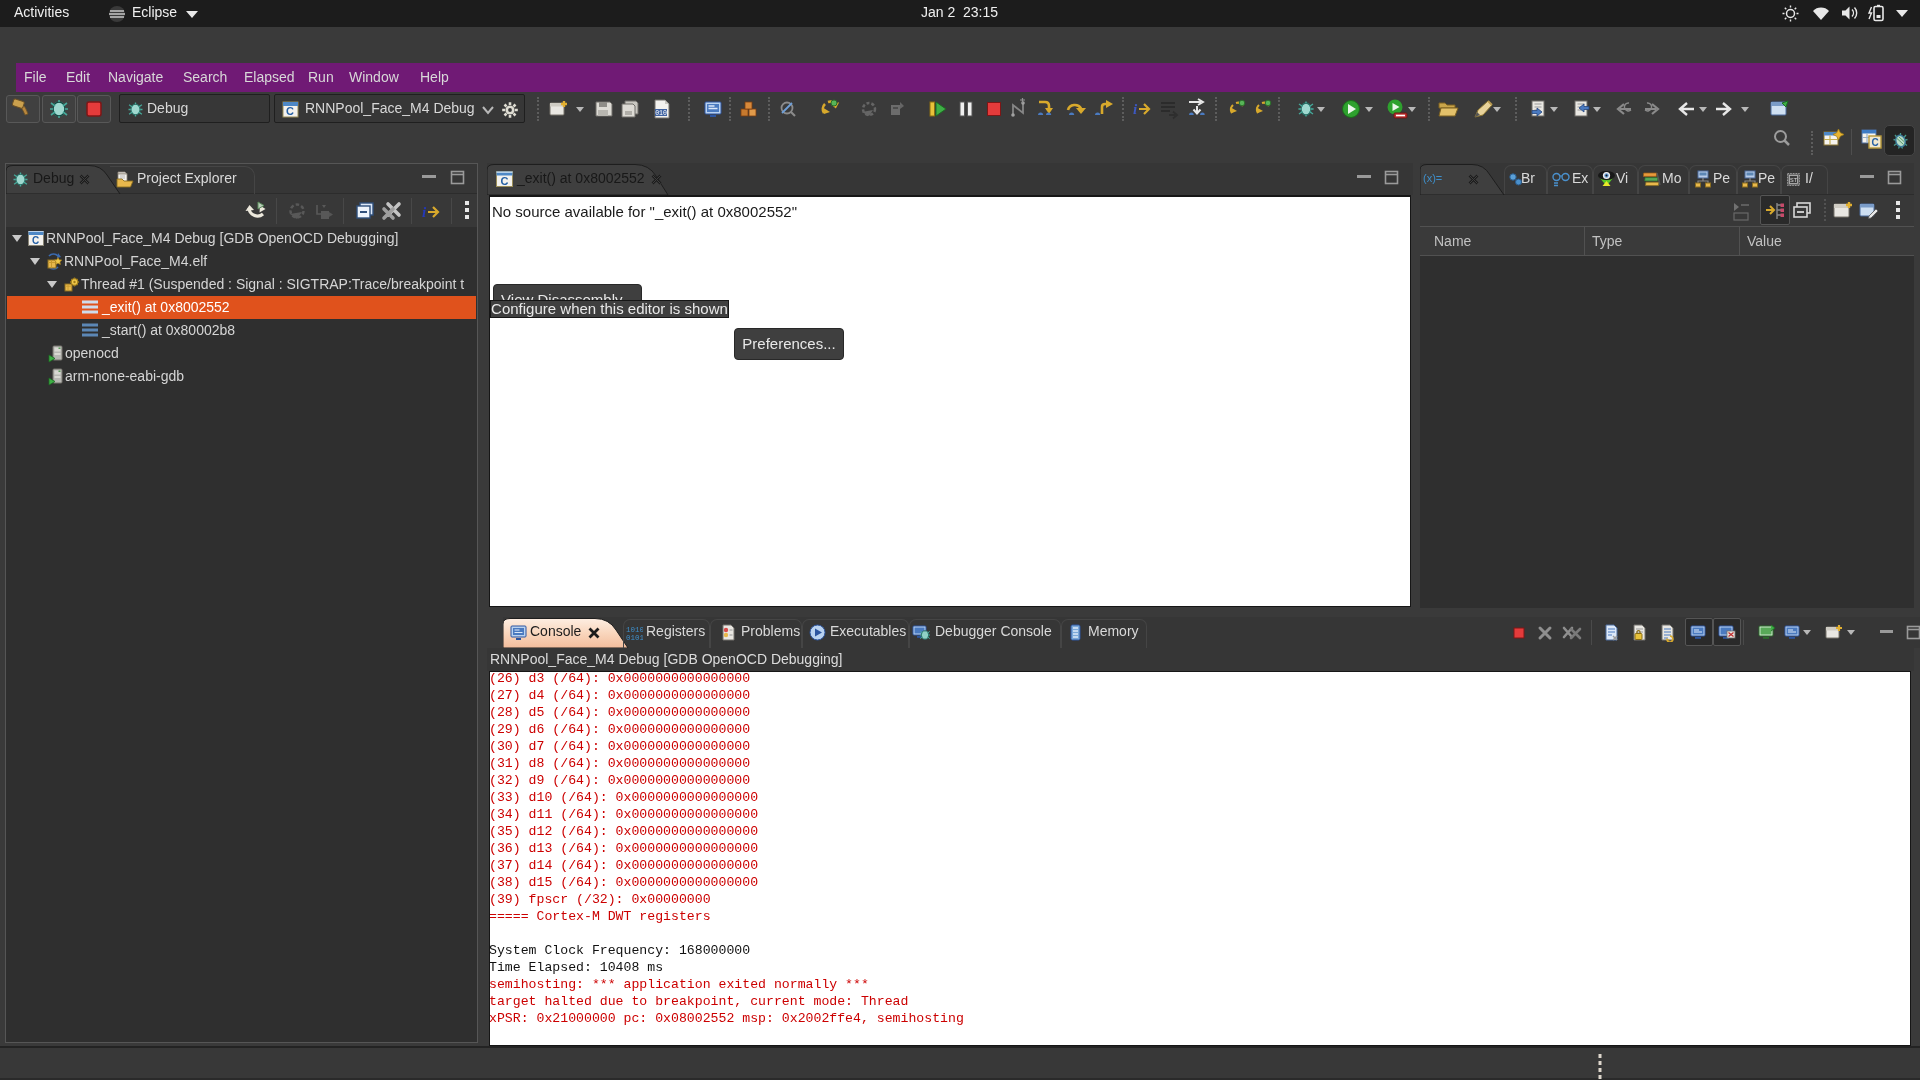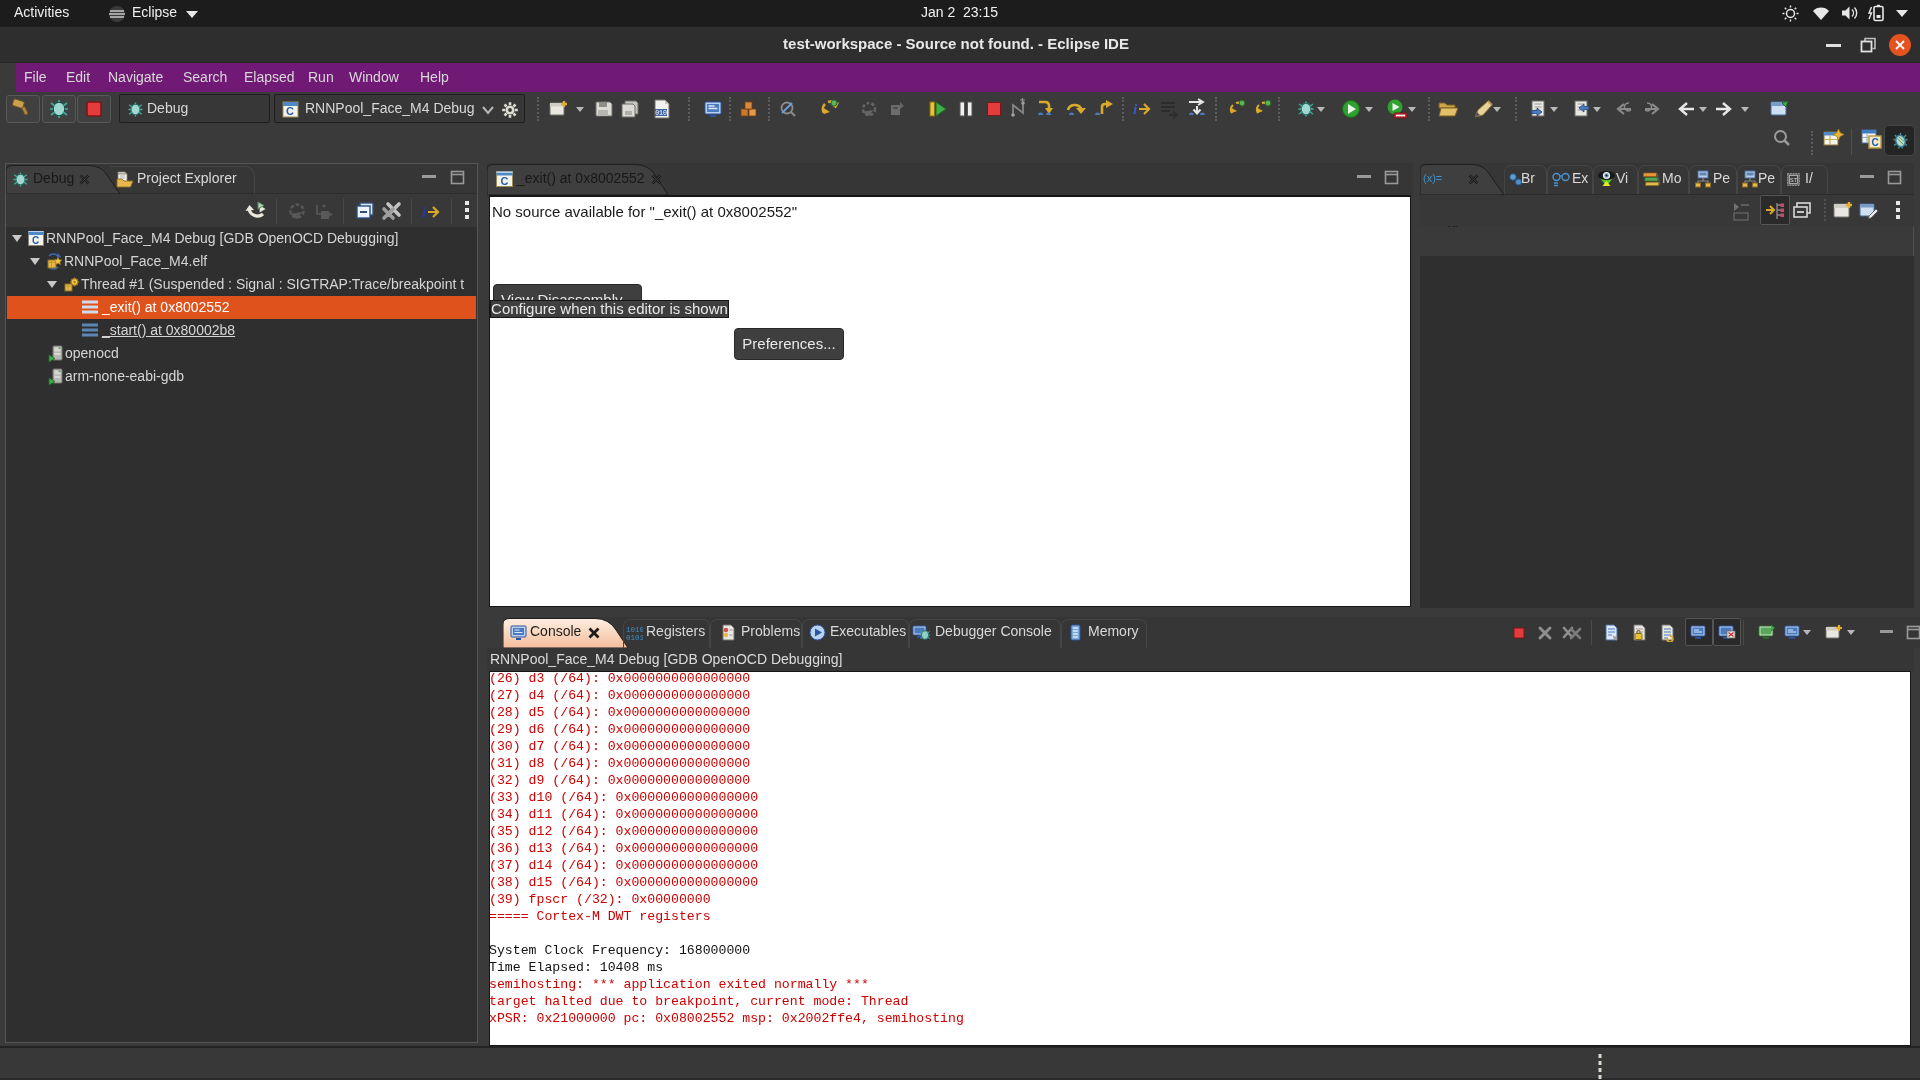--- a/index.html
+++ b/index.html
@@ -73,33 +73,20 @@
       </svg>
     <svg class="abs" style="left:1867px;top:4px;" width="20" height="18" viewBox="0 0 20 18">
         <rect x="7" y="2.5" width="9" height="14" rx="1.5" fill="none" stroke="#e8e8e8" stroke-width="1.6"></rect>
         <rect x="10" y="0.8" width="3" height="2" fill="#e8e8e8"></rect>
         <rect x="9.5" y="11" width="4" height="3" fill="#e8e8e8"></rect>
         <path d="M4.5 3 l-2.5 6 h2.5 l-2.5 6" stroke="#e8e8e8" stroke-width="1.4" fill="none"></path>
       </svg>
     <span class="abs" style="left:1896px; top:10px; width:0;height:0;border-left:6px solid transparent;border-right:6px solid transparent;border-top:7px solid #e8e8e8;"></span>
   </div>
 
-  <div id="titlebar" class="abs">
-    <div id="title">test-workspace - Source not found. - Eclipse IDE</div>
-    <div class="abs" style="left:1826px; top:17px; width:15px; height:2.5px; background:#e0e0e0;"></div>
-    <svg class="abs" style="left:1860px;top:10px;" width="17" height="17" viewBox="0 0 17 17">
-        <path d="M5 4 v-2.5 h10 v10 h-2.5" fill="none" stroke="#bdbdbd" stroke-width="1.6"></path>
-        <rect x="1.5" y="4.5" width="10" height="10" fill="none" stroke="#e0e0e0" stroke-width="1.8"></rect>
-      </svg>
-    <div class="abs" style="left:1889px; top:7px; width:22px; height:22px; border-radius:50%; background:#e4521f;">
-      <svg width="22" height="22" viewBox="0 0 22 22">
-          <path d="M7 7 L15 15 M15 7 L7 15" stroke="#f6f6f6" stroke-width="1.8"></path>
-        </svg>
-    </div>
-  </div>
 
   <div id="menubar" class="abs">
     <span style="left:8px;">File</span>
     <span style="left:50px;">Edit</span>
     <span style="left:92px;">Navigate</span>
     <span style="left:167px;">Search</span>
     <span style="left:228px;">Elapsed</span>
     <span style="left:292px;">Run</span>
     <span style="left:333px;">Window</span>
     <span style="left:404px;">Help</span>
@@ -500,21 +487,21 @@
         <span class="abs" style="left:95px;">_exit() at 0x8002552</span>
       </div>
       <div class="trow" style="top:92px;">
         <svg class="abs" style="left:75px;top:4px;" width="17" height="15" viewBox="0 0 17 15">
             <g fill="#5c87b5">
               <rect x="0" y="0.5" width="16" height="3"></rect>
               <rect x="0" y="5.5" width="16" height="3"></rect>
               <rect x="0" y="10.5" width="16" height="3"></rect>
             </g>
           </svg>
-        <span class="abs" style="left:95px;text-decoration:underline;">_start() at 0x80002b8</span>
+        <span class="abs" style="left:95px;">_start() at 0x80002b8</span>
       </div>
       <div class="trow" style="top:138px;">
         <svg class="abs" style="left:41px;top:3px;" width="17" height="18" viewBox="0 0 17 18">
             <rect x="5" y="1" width="9" height="14" rx="1" fill="#b8b8b4" stroke="#77756e"></rect>
             <rect x="6.5" y="2.5" width="6" height="4" fill="#d8d8d2"></rect>
             <rect x="6.5" y="8" width="6" height="2" fill="#d8d8d2"></rect>
             <rect x="10.5" y="2.5" width="2" height="1.5" fill="#5a9a5a"></rect>
             <path d="M1 10 l6 3.5 l-6 3.5 z" fill="#3fae46" stroke="#1c6b22" stroke-width="0.8"></path>
           </svg>
         <span class="abs" style="left:58px;">arm-none-eabi-gdb</span>
@@ -670,20 +657,27 @@
         </svg>
       <svg class="abs" style="left:472px;top:5px;" width="12" height="22" viewBox="0 0 12 22">
           <g fill="#e8e8e8">
             <rect x="4" y="1" width="4" height="4"></rect>
             <rect x="4" y="8" width="4" height="4"></rect>
             <rect x="4" y="15" width="4" height="4"></rect>
           </g>
         </svg>
     </div>
 
+    <div class="abs" style="left:0;top:63px;width:494px;height:30px;background:#3a3a3a;border-top:1px solid #515151;border-bottom:1px solid #515151;color:#c2c2c2;font-size:14px;">
+      <span class="abs" style="left:14px;top:6px;">Name</span>
+      <span class="abs" style="left:172px;top:6px;">Type</span>
+      <span class="abs" style="left:327px;top:6px;">Value</span>
+      <span class="abs" style="left:164px;top:0;width:1px;height:28px;background:#515151;"></span>
+      <span class="abs" style="left:319px;top:0;width:1px;height:28px;background:#515151;"></span>
+    </div>
     <div class="abs" style="left:0;top:93px;width:494px;height:352px;background:#2f2f2f;"></div>
   </div>
 
   <div id="consolepanel" class="abs" style="left:487px; top:617px; width:1427px; height:429px;">
     <div class="abs" style="left:0;top:0;width:1427px;height:31px;background:#363636;margin-left:16px;">
       <svg class="abs" style="left:0;top:0;" width="132" height="31" viewBox="0 0 132 31">
           <defs>
             <linearGradient id="peach" x1="0" y1="0" x2="0" y2="1">
               <stop offset="0" stop-color="#fdeee2"></stop>
               <stop offset="0.5" stop-color="#f9d6bd"></stop>

